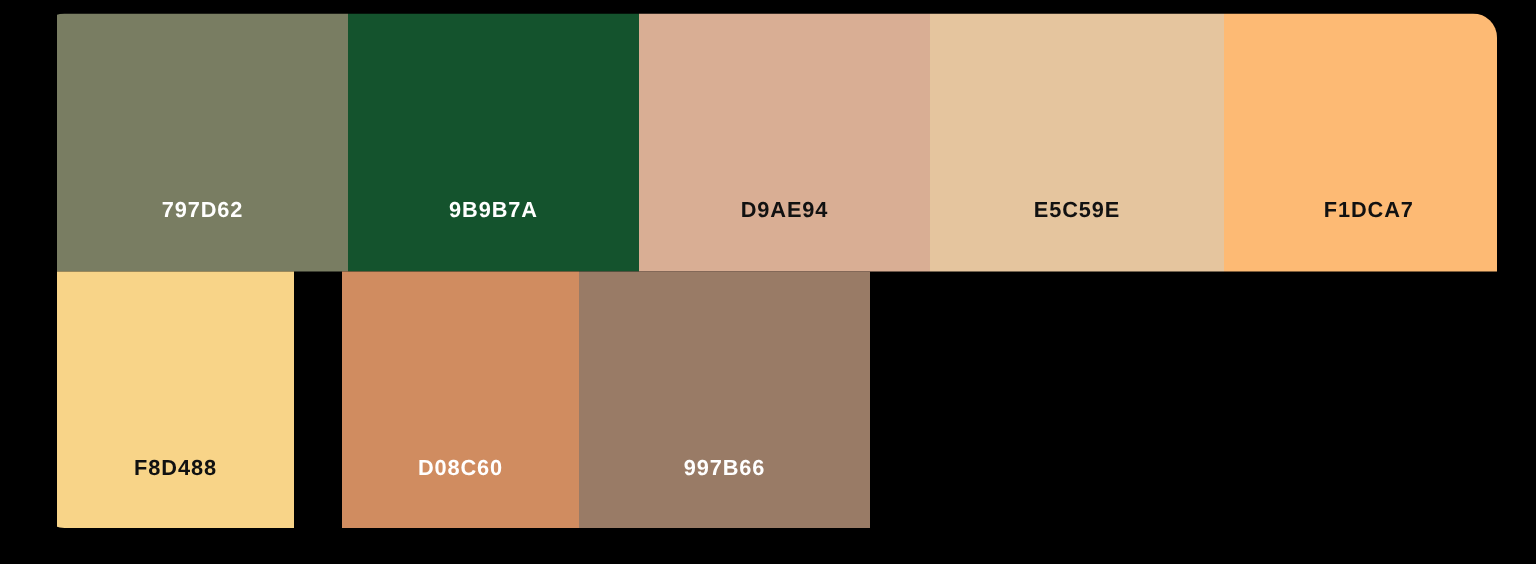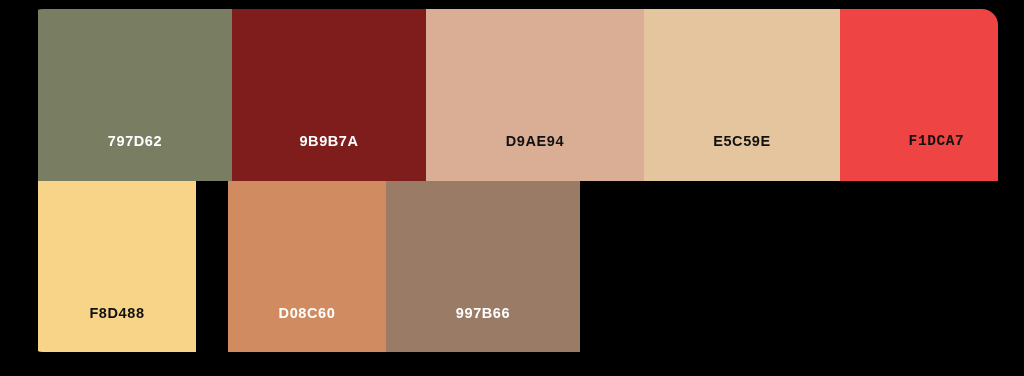--- a/index.html
+++ b/index.html
@@ -58,21 +58,21 @@
   }
 
   .swatch {
     position: relative;
     height: 100%;
     flex: 0 0 auto;
     box-sizing: border-box;
   }
 
   #palette-row-0 .swatch { width: 194px; }
-  #palette-row-0 .swatch:nth-child(3) { width: 218px; }
+  #palette-row-0 .swatch:nth-child(3) { width: 194px; }
   #palette-row-0 .swatch:nth-child(4) { width: 196px; }
   #palette-row-0 .swatch:nth-child(5) { width: 193px; }
 
   #palette-row-1 .swatch { width: 158px; }
   #palette-row-1 .swatch:nth-child(3) { width: 194px; }
   #palette-row-1 .swatch:nth-child(4) { width: 195px; }
 
   .swatch-label {
     position: absolute;
     left: 0;
@@ -97,33 +97,33 @@
 <div id="palette-stage" style="background: rgb(0, 0, 0);">
 
   <div id="palette-grid" style="border-radius: 16px;">
 
     <div class="palette-row" id="palette-row-0">
 
       <div class="swatch" style="background-color: rgb(121, 125, 98);">
         <span class="swatch-label label-light">797D62</span>
       </div>
 
-      <div class="swatch" style="background-color: #7f1d1d;">
+      <div class="swatch" style="background-color: #14532d;">
         <span class="swatch-label label-light">9B9B7A</span>
       </div>
 
       <div class="swatch" style="background-color: rgb(217, 174, 148);">
         <span class="swatch-label label-dark">D9AE94</span>
       </div>
 
       <div class="swatch" style="background-color: rgb(229, 197, 158);">
         <span class="swatch-label label-dark">E5C59E</span>
       </div>
 
-      <div class="swatch" style="background-color: #ef4444; font-family: Liberation Mono, monospace;">
+      <div class="swatch" style="background-color: #fdba74;">
         <span class="swatch-label label-dark">F1DCA7</span>
       </div>
 
     </div>
 
     <div class="palette-row" id="palette-row-1">
 
       <div class="swatch" style="background-color: rgb(248, 212, 136);">
         <span class="swatch-label label-dark">F8D488</span>
       </div>

